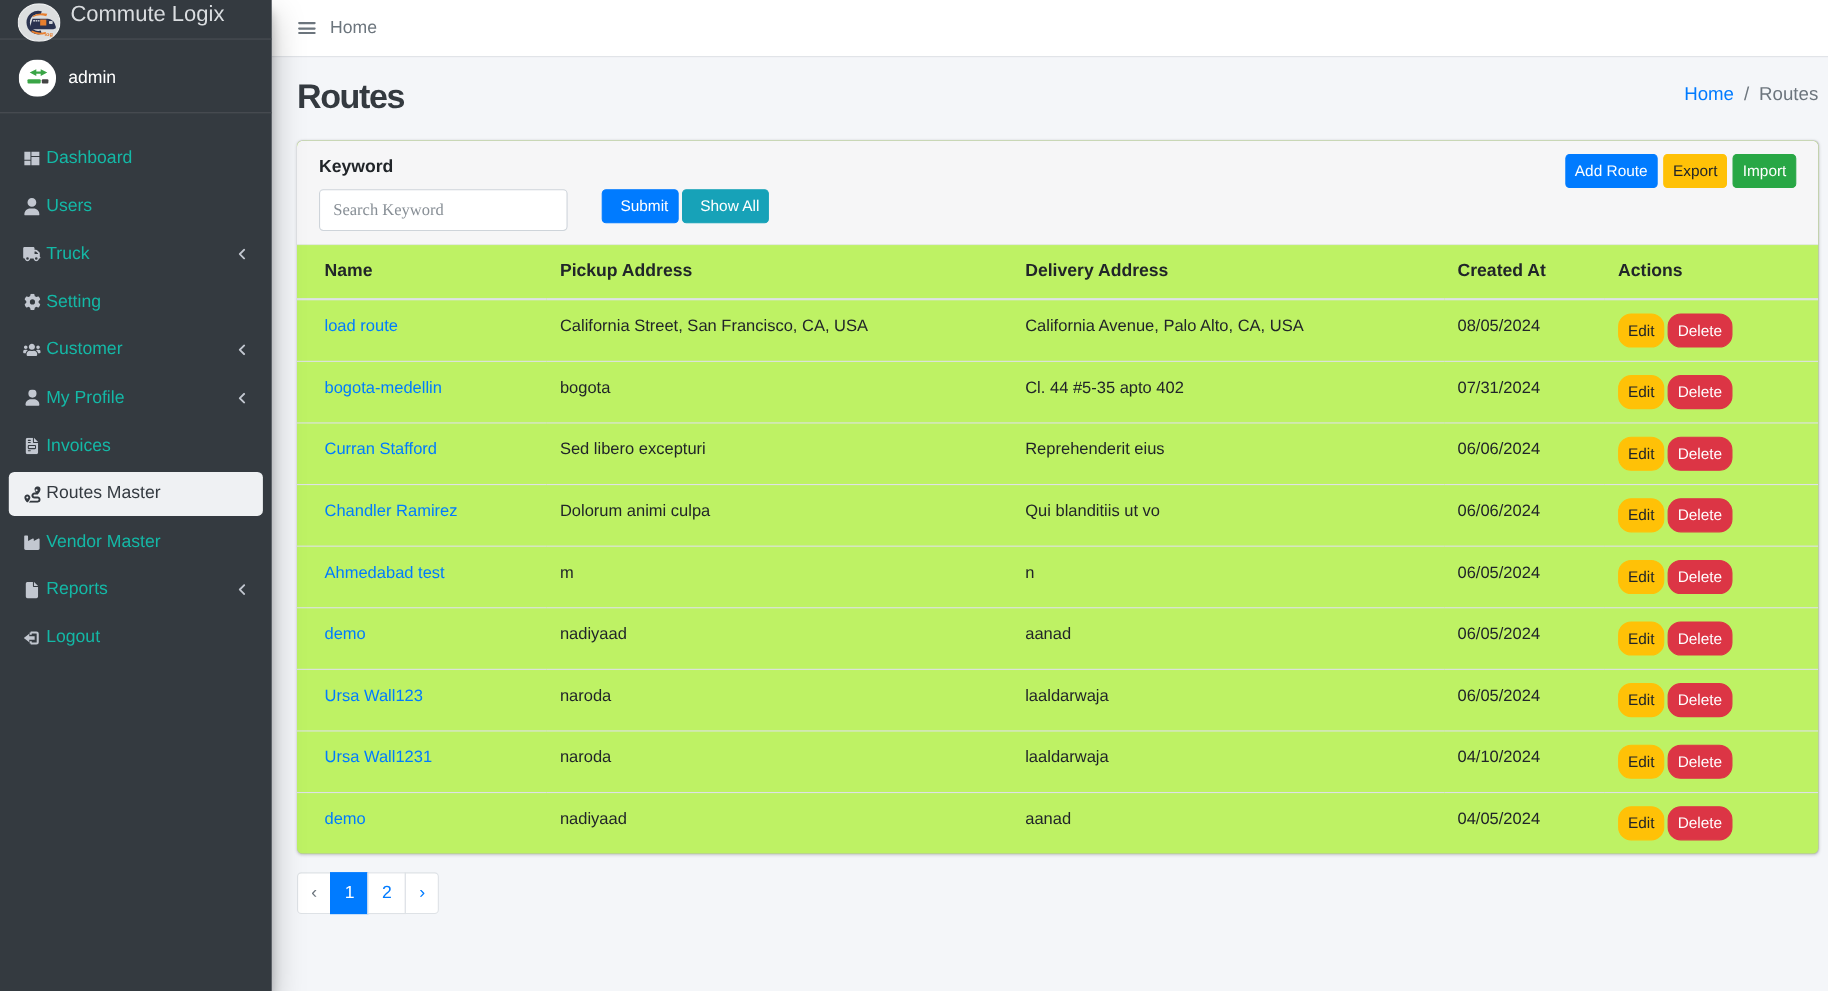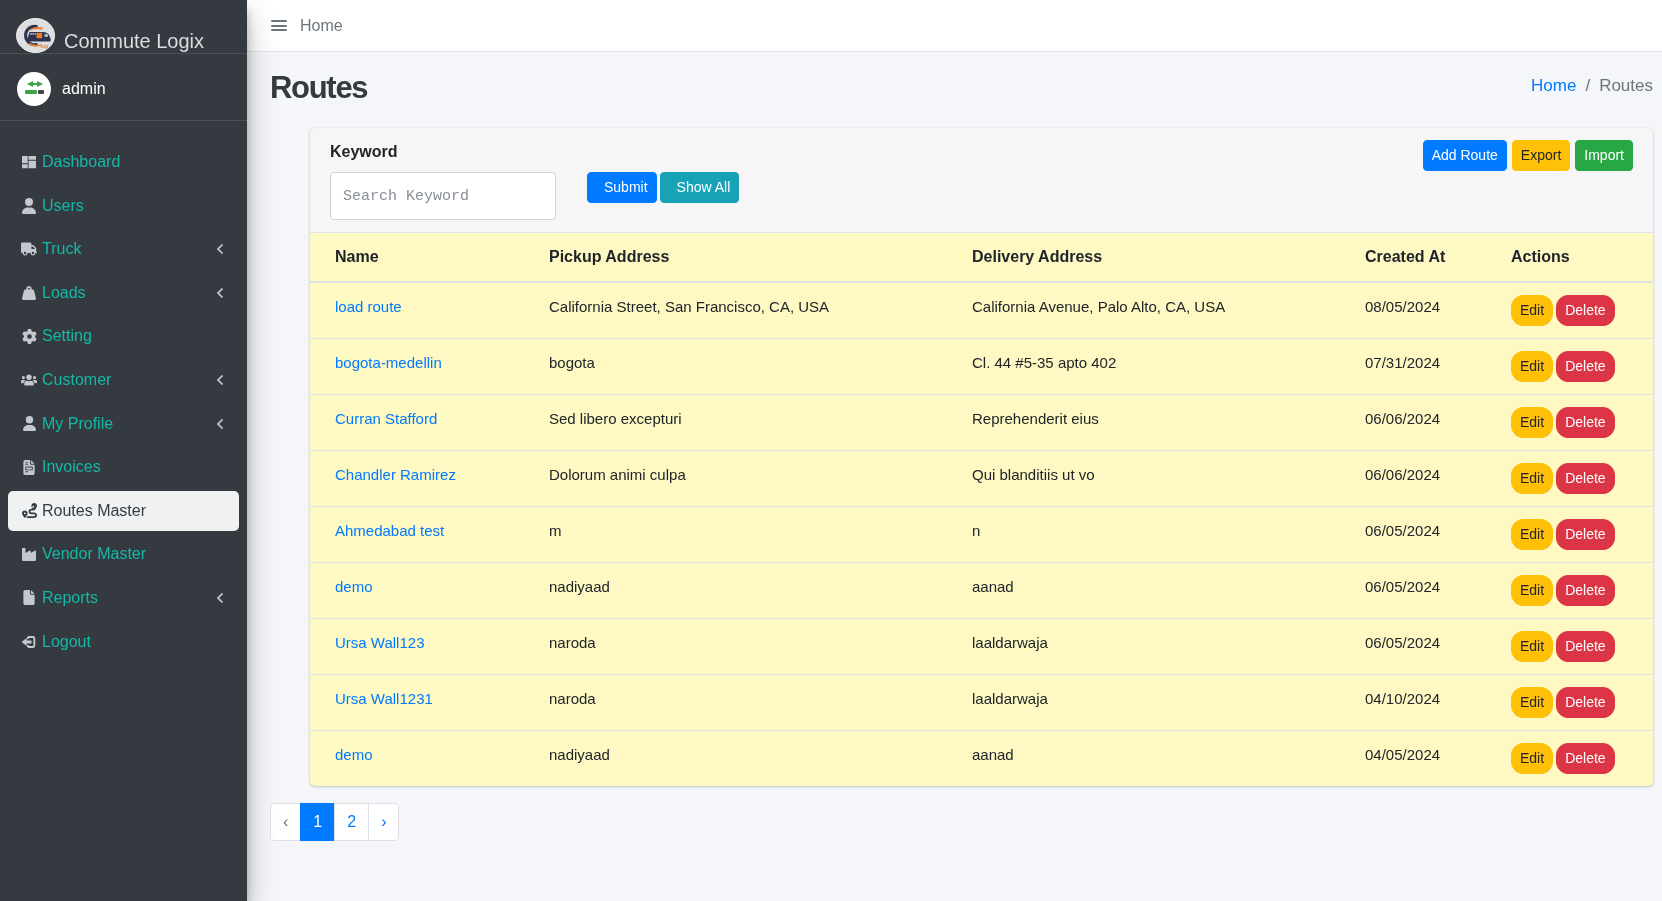--- a/index.html
+++ b/index.html
@@ -3,21 +3,21 @@
 <meta charset="utf-8">
 <style>
 * { margin:0; padding:0; box-sizing:border-box; }
 html,body { width:1662px; height:901px; overflow:hidden; }
 body { font-family:"Liberation Sans", sans-serif; font-size:15px; background:#f4f6f9; color:#212529; }
 a { text-decoration:none; }
 
 
 .sidebar { position:fixed; left:0; top:0; width:247px; height:901px; background:#343a40; z-index:10;
   box-shadow:0 14px 28px rgba(0,0,0,.25), 0 10px 10px rgba(0,0,0,.22); }
-.brand { height:54px; display:flex; align-items:flex-end; padding-left:16px; border-bottom:1px solid #4b4f55; }
+.brand { height:36px; display:flex; align-items:flex-start; padding-left:16px; border-bottom:1px solid #4b4f55; }
 .brand-logo { width:39px; height:35px; margin-top:3px; }
 .brand-text { color:#dadde0; font-size:20px; font-weight:400; margin-left:9px; margin-top:2px; letter-spacing:0px; }
 .userpanel { display:flex; align-items:center; padding:18px 0 14px 17px; border-bottom:1px solid #4b4f55; }
 .userpanel .avatar { width:34px; height:34px; }
 .userpanel .uname { color:#fff; font-size:16px; margin-left:11px; }
 .nav { list-style:none; padding:21px 8px 0 8px; }
 .nav li { margin-bottom:3.6px; }
 .nav a { display:flex; align-items:center; height:40px; padding:0 13px 0 13px; color:#14b8a6; font-size:16px; border-radius:5px; position:relative; }
 .nav a .ic { width:16px; height:16px; margin-right:5px; flex:none; display:flex; align-items:center; justify-content:center; }
 .nav a .ic svg { display:block; }
@@ -31,25 +31,25 @@
 .burger span { display:block; height:2px; background:#6c757d; margin:2.5px 0; border-radius:1px; }
 .topnav .home { color:#6c757d; font-size:16px; }
 
 .content-header { display:flex; justify-content:space-between; align-items:flex-start; padding:17px 9px 0 23px; height:56px; }
 .content-header h1 { font-size:31px; font-weight:700; color:#343a40; letter-spacing:-1.3px; line-height:37px; }
 .breadcrumb { font-size:17px; color:#6c757d; margin-top:4px; line-height:25px; }
 .breadcrumb a { color:#007bff; }
 .breadcrumb .sep { margin:0 9px; color:#6c757d; }
 
 .wrap { padding:0 9px 0 23px; }
-.card { margin-top:20px; background:#fef9c3; overflow:hidden; border-radius:5px; box-shadow:0 0 1px rgba(0,0,0,.125), 0 1px 3px rgba(0,0,0,.2);margin-left:40px; }
+.card { margin-top:20px; background:#bef264; overflow:hidden; border-radius:5px; box-shadow:0 0 1px rgba(0,0,0,.125), 0 1px 3px rgba(0,0,0,.2); }
 .card-header { background:#f6f6f7; border-bottom:1px solid #dfe3e7; border-radius:5px 5px 0 0; padding:12px 20px; display:flex; justify-content:space-between; }
 .kw label { display:block; font-size:16px; font-weight:700; line-height:24px; margin-bottom:8px; color:#212529; }
 .kw-row { display:flex; align-items:flex-start; }
-.kw input { width:226px; height:48px; border:1px solid #ced4da; border-radius:4px; padding:0 12px; font-size:15px; font-family:Liberation Mono, monospace; color:#495057; outline:none; }
+.kw input { width:226px; height:38px; border:1px solid #ced4da; border-radius:4px; padding:0 12px; font-size:15px; font-family:Liberation Serif, serif; color:#495057; outline:none; }
 .kw input::placeholder { color:#888f96; }
 .btn { display:inline-block; border:1px solid transparent; border-radius:4px; font-size:14px; font-family:"Liberation Sans",sans-serif; line-height:21px; padding:4px 8px; cursor:pointer; text-align:center; }
 .btn-blue { background:#007bff; border-color:#007bff; color:#fff; }
 .btn-teal { background:#17a2b8; border-color:#17a2b8; color:#fff; }
 .btn-yellow { background:#ffc107; border-color:#ffc107; color:#212529; }
 .btn-green { background:#28a745; border-color:#28a745; color:#fff; }
 .btn-red { background:#dc3545; border-color:#dc3545; color:#fff; }
 .kw-row .btn { margin-left:31px;padding-left:16px; }
 .kw-row .btn + .btn { margin-left:3px; }
 .hdr-actions { display:flex; align-items:flex-start; }
@@ -115,29 +115,20 @@
               <path d="M224 256A128 128 0 1 0 224 0a128 128 0 1 0 0 256zm-45.7 48C79.8 304 0 383.8 0 482.3C0 498.7 13.3 512 29.7 512H418.3c16.4 0 29.7-13.3 29.7-29.7C448 383.8 368.2 304 269.7 304H178.3z"></path>
             </svg>
     </span>Users</a>
       </li>
     <li>
         <a href="#"><span class="ic">
       <svg width="17" height="14" viewBox="0 0 640 512" fill="#c2c7d0">
               <path d="M48 0C21.5 0 0 21.5 0 48V368c0 26.5 21.5 48 48 48H64c0 53 43 96 96 96s96-43 96-96H384c0 53 43 96 96 96s96-43 96-96h32c17.7 0 32-14.3 32-32s-14.3-32-32-32V288 256 237.3c0-17-6.7-33.3-18.7-45.3L512 114.7c-12-12-28.3-18.7-45.3-18.7H416V48c0-26.5-21.5-48-48-48H48zM416 160h50.7L544 237.3V256H416V160zM112 416a48 48 0 1 1 96 0 48 48 0 1 1 -96 0zm368-48a48 48 0 1 1 0 96 48 48 0 1 1 0-96z"></path>
             </svg>
     </span>Truck<svg class="arrow" width="6" height="10" viewBox="0 0 6 10">
-            <path d="M5.5 0.5 L1 5 L5.5 9.5" stroke="#c2c7d0" stroke-width="1.7" fill="none"></path>
-          </svg></a>
-      </li>
-    <li>
-        <a href="#"><span class="ic">
-      <svg width="14" height="14" viewBox="0 0 512 512" fill="#c2c7d0">
-              <path d="M224 96a32 32 0 1 1 64 0 32 32 0 1 1 -64 0zm122.5 32c3.5-10 5.5-20.8 5.5-32c0-53-43-96-96-96s-96 43-96 96c0 11.2 1.9 22 5.5 32H120c-22 0-41.2 15-46.6 36.4l-72 288c-3.6 14.3-.4 29.5 8.7 41.2S33.2 512 48 512H464c14.8 0 28.7-6.8 37.8-18.5s12.3-26.8 8.7-41.2l-72-288C433.2 143 414 128 392 128H346.5z"></path>
-            </svg>
-    </span>Loads<svg class="arrow" width="6" height="10" viewBox="0 0 6 10">
             <path d="M5.5 0.5 L1 5 L5.5 9.5" stroke="#c2c7d0" stroke-width="1.7" fill="none"></path>
           </svg></a>
       </li>
     <li>
         <a href="#"><span class="ic">
       <svg width="15" height="15" viewBox="0 0 512 512" fill="#c2c7d0">
               <path d="M495.9 166.6c3.2 8.7 .5 18.4-6.4 24.6l-43.3 39.4c1.1 8.3 1.7 16.8 1.7 25.4s-.6 17.1-1.7 25.4l43.3 39.4c6.9 6.2 9.6 15.9 6.4 24.6c-4.4 11.9-9.7 23.3-15.8 34.3l-4.7 8.1c-6.6 11-14 21.4-22.1 31.2c-5.9 7.2-15.7 9.6-24.5 6.8l-55.7-17.7c-13.4 10.3-28.2 18.9-44 25.4l-12.5 57.1c-2 9.1-9 16.3-18.2 17.8c-13.8 2.3-28 3.5-42.5 3.5s-28.7-1.2-42.5-3.5c-9.2-1.5-16.2-8.7-18.2-17.8l-12.5-57.1c-15.8-6.5-30.6-15.1-44-25.4L83.1 425.9c-8.8 2.8-18.6 .3-24.5-6.8c-8.1-9.8-15.5-20.2-22.1-31.2l-4.7-8.1c-6.1-11-11.4-22.4-15.8-34.3c-3.2-8.7-.5-18.4 6.4-24.6l43.3-39.4C64.6 273.1 64 264.6 64 256s.6-17.1 1.7-25.4L22.4 191.2c-6.9-6.2-9.6-15.9-6.4-24.6c4.4-11.9 9.7-23.3 15.8-34.3l4.7-8.1c6.6-11 14-21.4 22.1-31.2c5.9-7.2 15.7-9.6 24.5-6.8l55.7 17.7c13.4-10.3 28.2-18.9 44-25.4l12.5-57.1c2-9.1 9-16.3 18.2-17.8C227.3 1.2 241.5 0 256 0s28.7 1.2 42.5 3.5c9.2 1.5 16.2 8.7 18.2 17.8l12.5 57.1c15.8 6.5 30.6 15.1 44 25.4l55.7-17.7c8.8-2.8 18.6-.3 24.5 6.8c8.1 9.8 15.5 20.2 22.1 31.2l4.7 8.1c6.1 11 11.4 22.4 15.8 34.3zM256 336a80 80 0 1 0 0-160 80 80 0 1 0 0 160z"></path>
             </svg>
     </span>Setting</a>
       </li>

